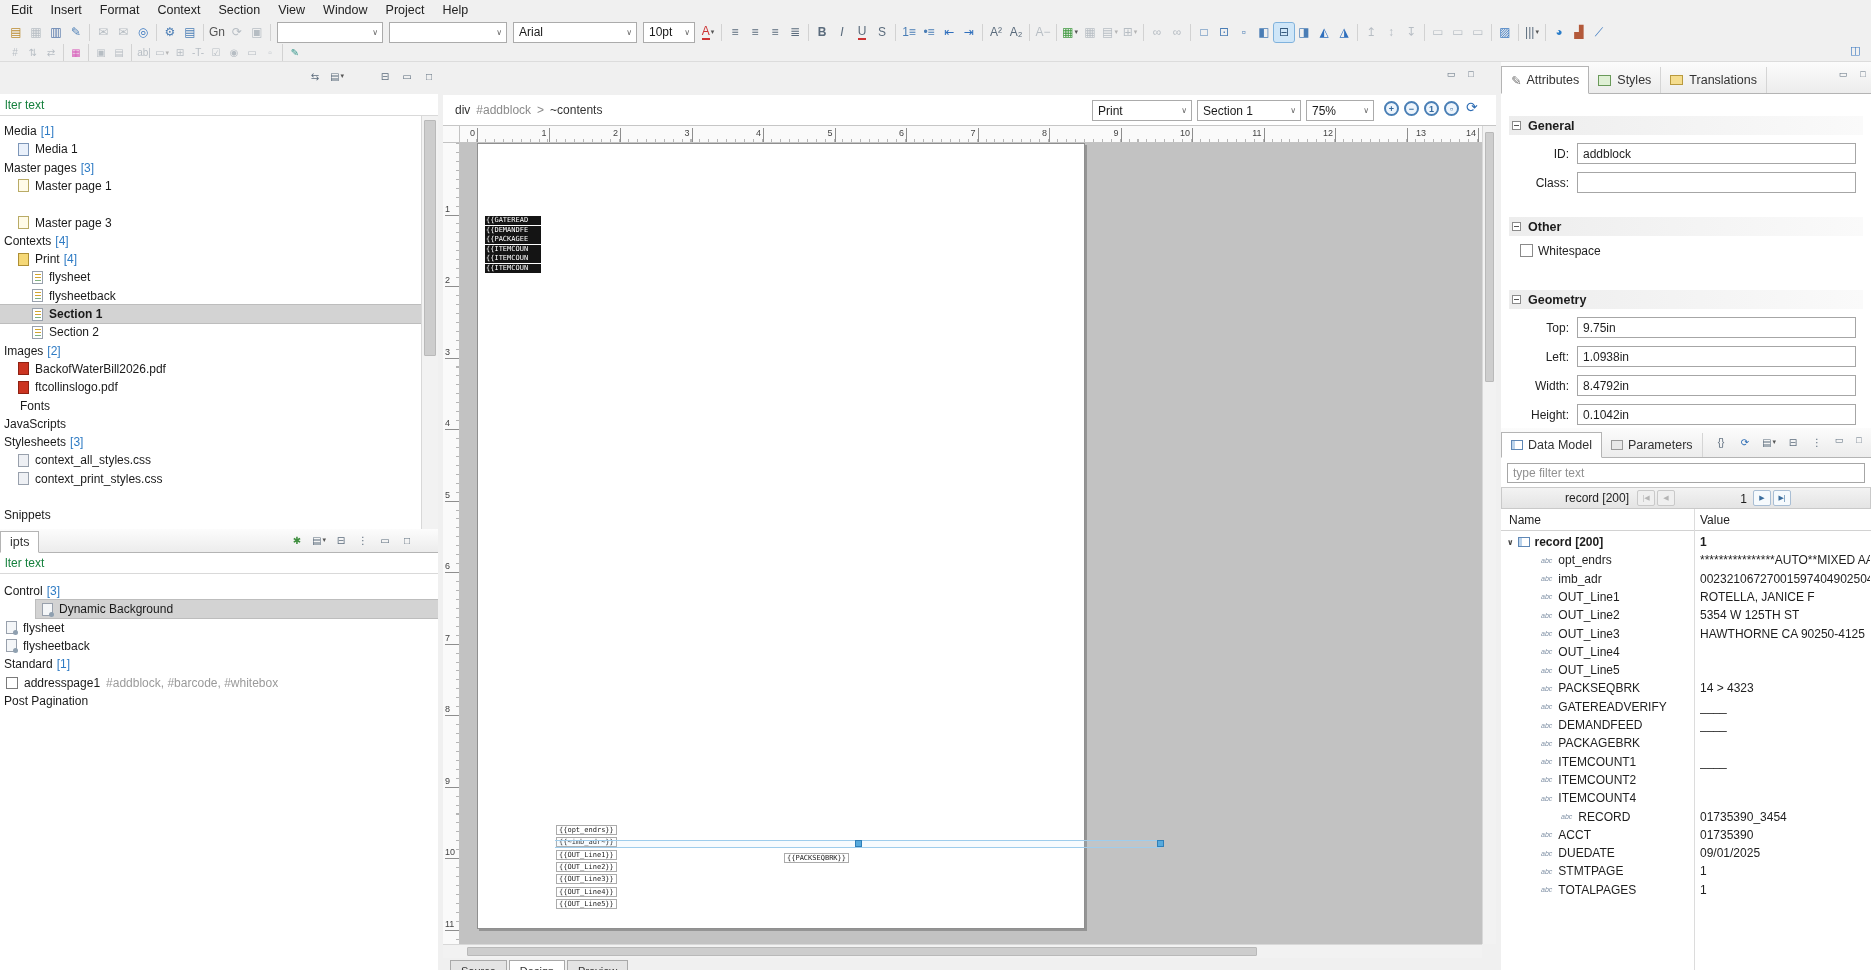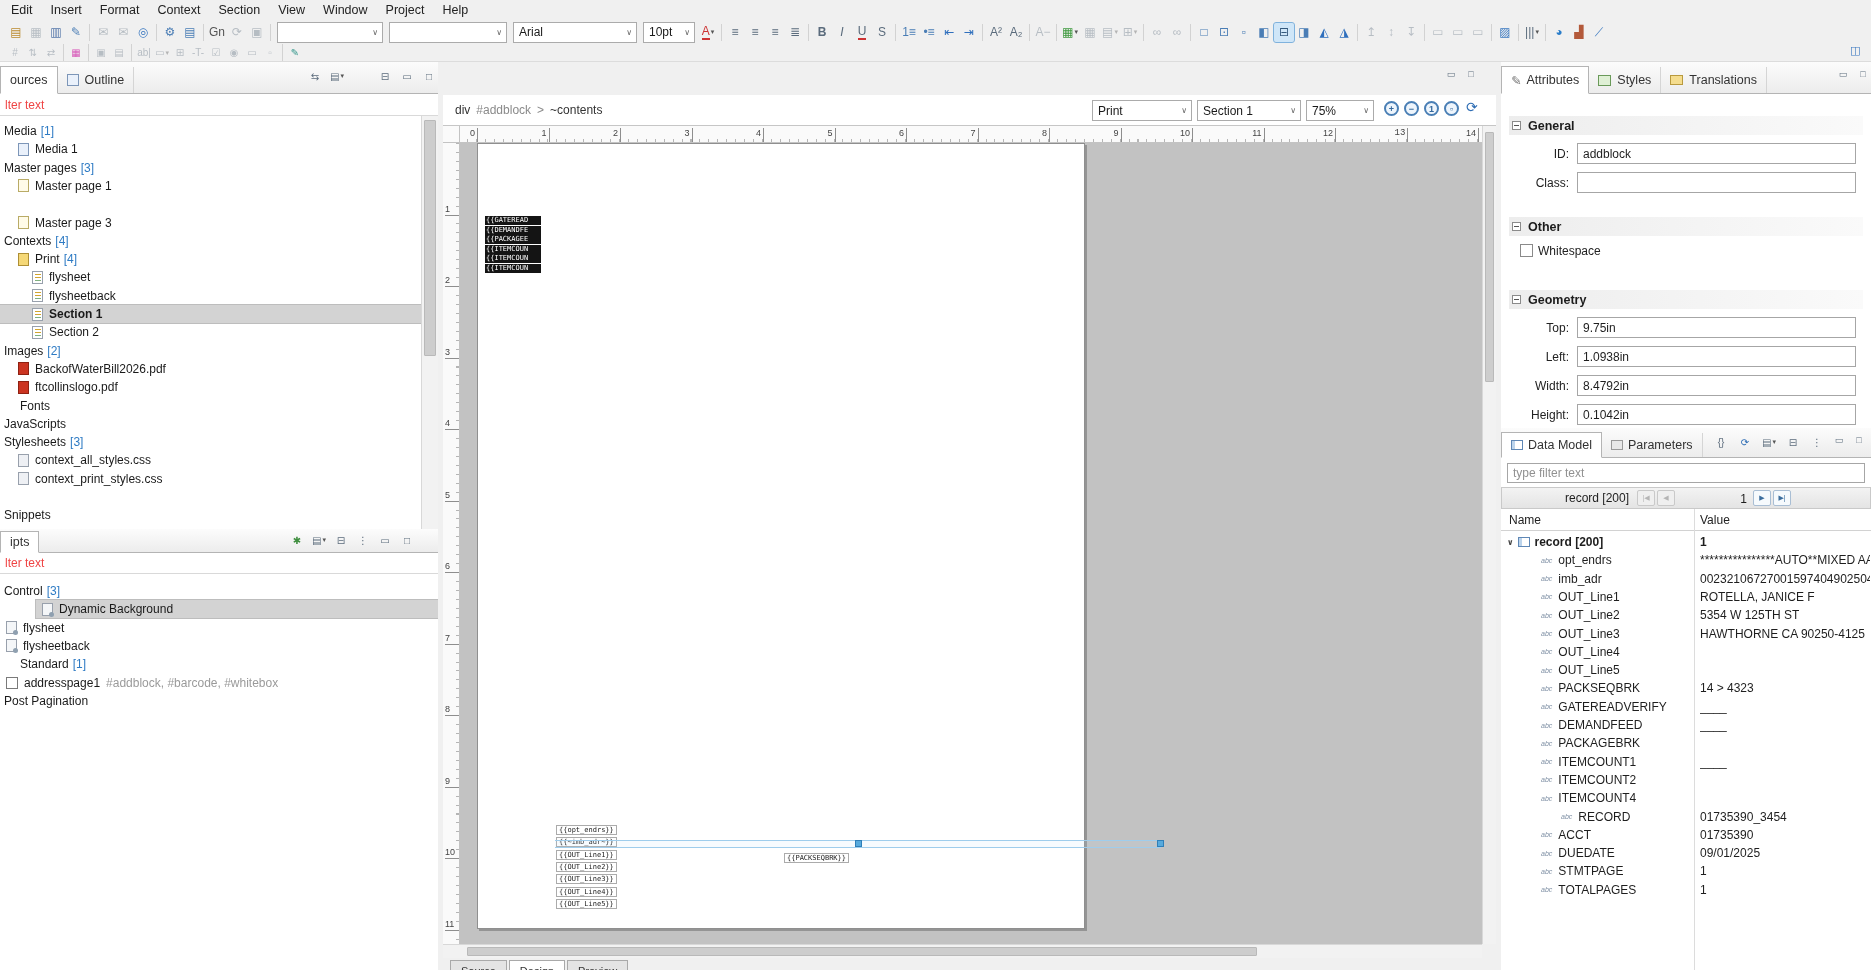--- a/index.html
+++ b/index.html
@@ -19,21 +19,21 @@
 .ti.sel{background:#cfe6f8;outline:1px solid #7fb2dd}
 .tsep{width:1px;height:17px;background:#d2d2d2;margin:0 3px;flex:none}
 .dd{font-size:7px;color:#555;margin-left:1px}
 .combo{height:21px;background:#fff;border:1px solid #ababab;display:flex;align-items:center;padding:0 5px;font-size:12px;position:relative;flex:none;margin:0 3px;color:#1a1a1a}
 .combo .arr{position:absolute;right:4px;color:#666;font-size:8px}
 
 .ptabbar{position:absolute;background:linear-gradient(#fcfcfc,#ececec);border-bottom:1px solid #b4b4b4;display:flex;align-items:flex-end}
 .ptab{height:26px;display:flex;align-items:center;padding:0 9px;font-size:12.5px;color:#333;border-right:1px solid #d5d5d5;white-space:nowrap}
 .ptab.active{background:#fff;border:1px solid #b4b4b4;border-bottom:1px solid #fff;margin-bottom:-1px;height:28px}
 .pbtn{width:18px;height:16px;display:flex;align-items:center;justify-content:center;font-size:10px;color:#5d6d7d;flex:none}
-.filterrow{position:absolute;background:#fff;border-bottom:1px solid #d9d9d9;color:#ef4444;display:flex;align-items:center;padding-left:5px;font-size:12px}
+.filterrow{position:absolute;background:#fff;border-bottom:1px solid #d9d9d9;color:#15803d;display:flex;align-items:center;padding-left:5px;font-size:12px}
 .treearea{position:absolute;background:#fff;overflow:hidden}
 .trow{position:absolute;left:0;height:18px;display:flex;align-items:center;white-space:nowrap;font-size:12px;color:#1a1a1a;overflow:hidden}
 .trow .cnt{color:#2e7bc4;margin-left:4px}
 .trow .sfx{color:#9a9a9a;margin-left:6px}
 .trow.selrow{background:#d3d3d3;outline:1px solid #bdbdbd}
 .trow.bold{font-weight:bold}
 .fic{display:inline-block;width:11px;height:13px;border:1px solid #98a0ac;background:#fff;margin-right:6px;flex:none;position:relative}
 .fic.media{background:#eaf1fb;border-color:#7d96b8}
 .fic.master{background:#fffbe8;border-color:#b9ab66}
 .fic.ctx{background:#f5d877;border-color:#ae8f35}
@@ -358,29 +358,20 @@
       </span>
       <span class="ti dis">
         <span>▫</span>
       </span>
       <span class="tsep"></span>
       <span class="ti">
         <span style="color: rgb(59, 154, 143);">✎</span>
       </span>
     </div>
 
-  <div class="ptabbar" style="left:0;top:62px;width:438px;height:32px">
-    <div class="ptab active">
-        <span>ources</span>
-      </div>
-    <div class="ptab">
-        <span class="fic media" style="width:12px;height:12px"></span>
-        <span>Outline</span>
-      </div>
-  </div>
   <div class="abs" style="left:306px;top:68px;display:flex;gap:4px">
     <span class="pbtn">⇆</span>
     <span class="pbtn">▤<span class="dd">▾</span></span>
     <span class="pbtn" style="margin-left:26px">⊟</span>
     <span class="pbtn">▭</span>
     <span class="pbtn">□</span>
   </div>
   <div class="filterrow" style="left:0;top:94px;width:438px;height:22px">
       <span>lter text</span>
     </div>
@@ -497,21 +488,21 @@
         <span>Dynamic Background</span>
       </div>
       <div class="trow" style="top: 44.6px; width: 438px; padding-left: 6px;">
         <span class="fic script"></span>
         <span>flysheet</span>
       </div>
       <div class="trow" style="top: 62.9px; width: 438px; padding-left: 6px;">
         <span class="fic script"></span>
         <span>flysheetback</span>
       </div>
-      <div class="trow" style="top: 81.2px; width: 438px; padding-left: 20px;">
+      <div class="trow" style="top: 81.2px; width: 438px; padding-left: 4px;">
         <span>Standard</span>
         <span class="cnt">[1]</span>
       </div>
       <div class="trow" style="top: 99.5px; width: 438px; padding-left: 6px;">
         <span class="fic chk"></span>
         <span>addresspage1</span>
         <span class="sfx">#addblock, #barcode, #whitebox</span>
       </div>
       <div class="trow" style="top: 117.8px; width: 438px; padding-left: 4px;">
         <span>Post Pagination</span>
@@ -572,21 +563,21 @@
       <span class="rlabel" style="left: 575px; top: 2px; width: 12px; text-align: right;">8</span>
       <span class="rtick" style="left: 589px; top: 2px; width: 1px; height: 14px;"></span>
       <span class="rlabel" style="left: 646.5px; top: 2px; width: 12px; text-align: right;">9</span>
       <span class="rtick" style="left: 660.5px; top: 2px; width: 1px; height: 14px;"></span>
       <span class="rlabel" style="left: 718px; top: 2px; width: 12px; text-align: right;">10</span>
       <span class="rtick" style="left: 732px; top: 2px; width: 1px; height: 14px;"></span>
       <span class="rlabel" style="left: 789.5px; top: 2px; width: 12px; text-align: right;">11</span>
       <span class="rtick" style="left: 803.5px; top: 2px; width: 1px; height: 14px;"></span>
       <span class="rlabel" style="left: 861px; top: 2px; width: 12px; text-align: right;">12</span>
       <span class="rtick" style="left: 875px; top: 2px; width: 1px; height: 14px;"></span>
-      <span class="rlabel" style="left: 934px; top: 2px; width: 12px; text-align: center; font-family: Liberation Mono, monospace;">13</span>
+      <span class="rlabel" style="left: 955px; top: 2px; width: 12px; text-align: center;">13</span>
       <span class="rtick" style="left: 946.5px; top: 2px; width: 1px; height: 14px;"></span>
       <span class="rlabel" style="left: 1004px; top: 2px; width: 12px; text-align: right;">14</span>
       <span class="rtick" style="left: 1018px; top: 2px; width: 1px; height: 14px;"></span>
     </div>
   <div class="ruler" id="ruler-v" style="left:443px;top:143px;width:17px;height:801px">
       <span class="rlabel" style="left: 2px; top: 60.5px;">1</span>
       <span class="rtick" style="left: 2px; top: 71.5px; width: 14px; height: 1px;"></span>
       <span class="rlabel" style="left: 2px; top: 132px;">2</span>
       <span class="rtick" style="left: 2px; top: 143px; width: 14px; height: 1px;"></span>
       <span class="rlabel" style="left: 2px; top: 203.5px;">3</span>

